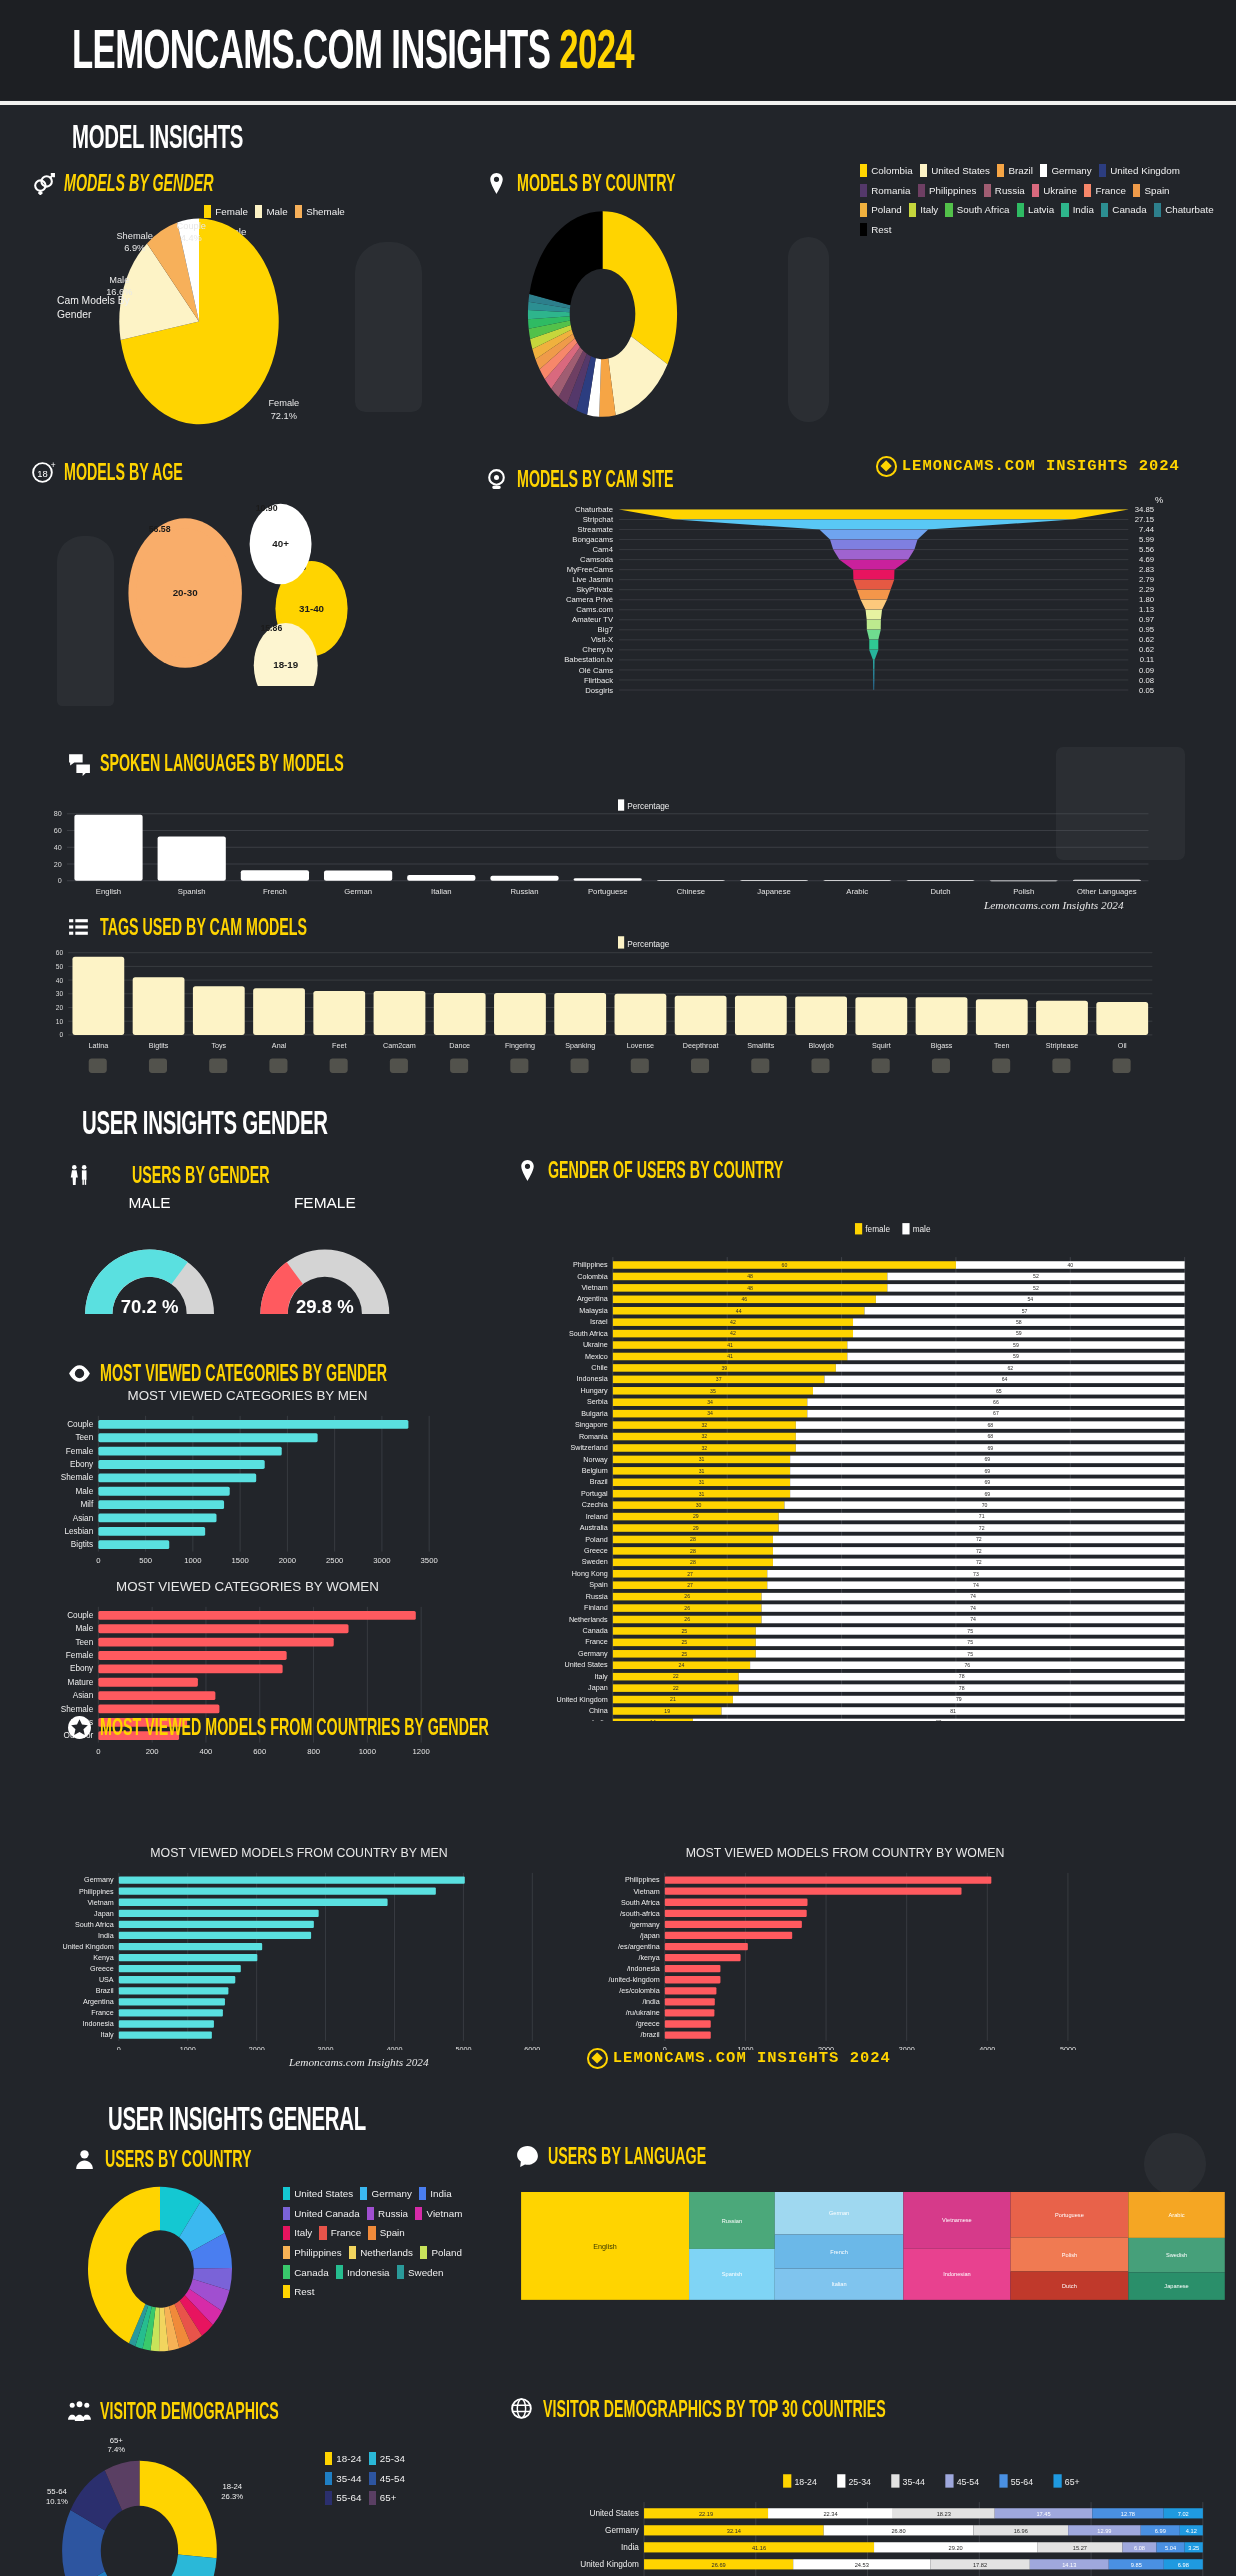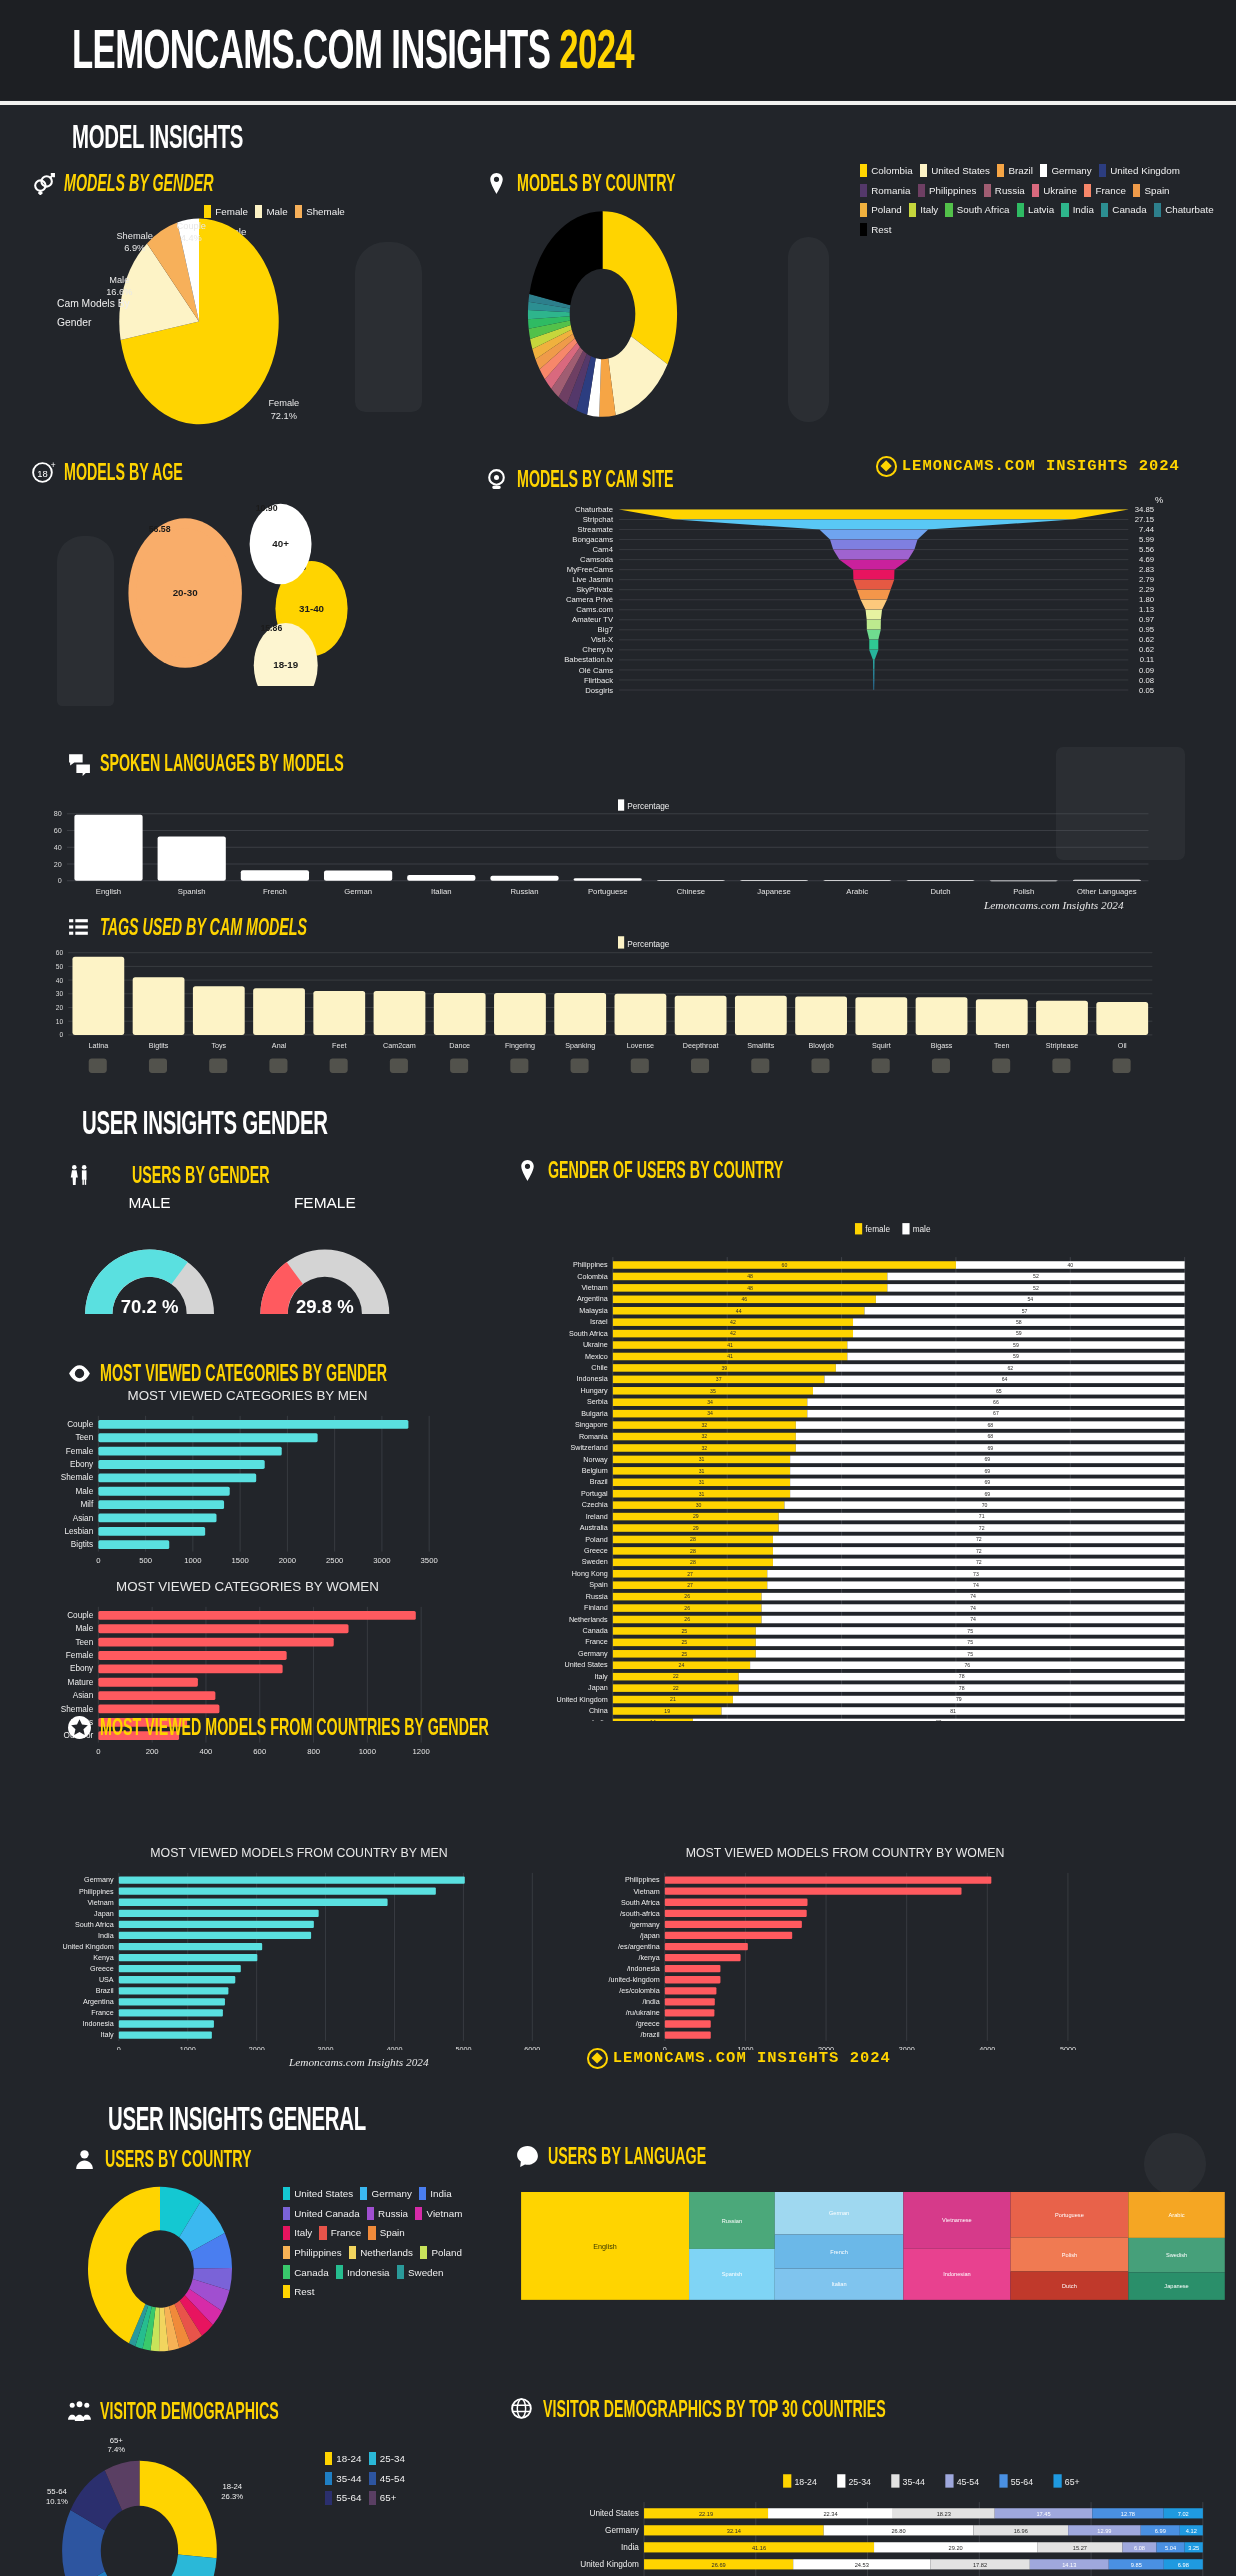--- a/index.html
+++ b/index.html
@@ -89,21 +89,21 @@
     <path d="M345 205L302.69244999481447 12.594465682782868A155 200 0 0 1 344.99999999999983 5Z" fill="#ffffff"></path>
     <text x="510" y="370" font-size="18" fill="#e8e8e8" text-anchor="middle">Female</text>
     <text x="510" y="394" font-size="18" fill="#e8e8e8" text-anchor="middle">72.1%</text>
     <text x="190" y="130" font-size="18" fill="#e8e8e8" text-anchor="middle">Male</text>
     <text x="190" y="154" font-size="18" fill="#e8e8e8" text-anchor="middle">16.6%</text>
     <text x="220" y="45" font-size="18" fill="#e8e8e8" text-anchor="middle">Shemale</text>
     <text x="220" y="69" font-size="18" fill="#e8e8e8" text-anchor="middle">6.9%</text>
     <text x="330" y="25" font-size="18" fill="#e8e8e8" text-anchor="middle">Couple</text>
     <text x="330" y="49" font-size="18" fill="#e8e8e8" text-anchor="middle">4.4%</text>
   </svg>
-<div style="position:absolute;left:57px;top:294px;width:98px;font-size:10.3px;color:#efefef;line-height:19px;"><span>Cam Models By Gender</span></div>
+<div style="position:absolute;left:57px;top:294px;width:98px;font-size:10.3px;color:#efefef;line-height:14px;"><span>Cam Models By Gender</span></div>
 
 <div class="sec" style="left:484px;top:170px;">
   <span class="ico">
       <svg viewBox="0 0 24 24">
         <path d="M12 2C8.7 2 6 4.7 6 8c0 4.5 6 14 6 14s6-9.5 6-14c0-3.3-2.7-6-6-6zm0 8.5A2.5 2.5 0 1 1 12 5.5a2.5 2.5 0 0 1 0 5z"></path>
       </svg>
     </span>
   <span class="lbl">MODELS BY COUNTRY</span>
 </div>
 <div class="silh" style="left:788px;top:237px;width:41px;height:185px;border-radius:20.6px;"></div>
@@ -376,21 +376,21 @@
     <rect x="1528.3846153846152" y="178.8625" width="132.46153846153845" height="1.5" fill="#ffffff" rx="4"></rect>
     <text x="1594.6153846153845" y="206" font-size="15" fill="#e4e4e4" text-anchor="middle">Arabic</text>
     <rect x="1689.923076923077" y="178.8625" width="132.46153846153845" height="1.5" fill="#ffffff" rx="4"></rect>
     <text x="1756.1538461538462" y="206" font-size="15" fill="#e4e4e4" text-anchor="middle">Dutch</text>
     <rect x="1851.4615384615386" y="179.35" width="132.46153846153845" height="1.5" fill="#ffffff" rx="4"></rect>
     <text x="1917.6923076923078" y="206" font-size="15" fill="#e4e4e4" text-anchor="middle">Polish</text>
     <rect x="2013" y="177.8875" width="132.46153846153845" height="2.1125000000000003" fill="#ffffff" rx="4"></rect>
     <text x="2079.230769230769" y="206" font-size="15" fill="#e4e4e4" text-anchor="middle">Other Languages</text>
   </svg>
 
-<div class="sec" style="left:67px;top:914px;font-style:italic;">
+<div class="sec" style="left:67px;top:914px;">
   <span class="ico">
       <svg viewBox="0 0 24 24">
         <rect x="2" y="4" width="4" height="3"></rect>
         <rect x="8" y="4" width="12" height="3"></rect>
         <rect x="2" y="10" width="4" height="3"></rect>
         <rect x="8" y="10" width="12" height="3"></rect>
         <rect x="2" y="16" width="4" height="3"></rect>
         <rect x="8" y="16" width="12" height="3"></rect>
       </svg>
     </span>

